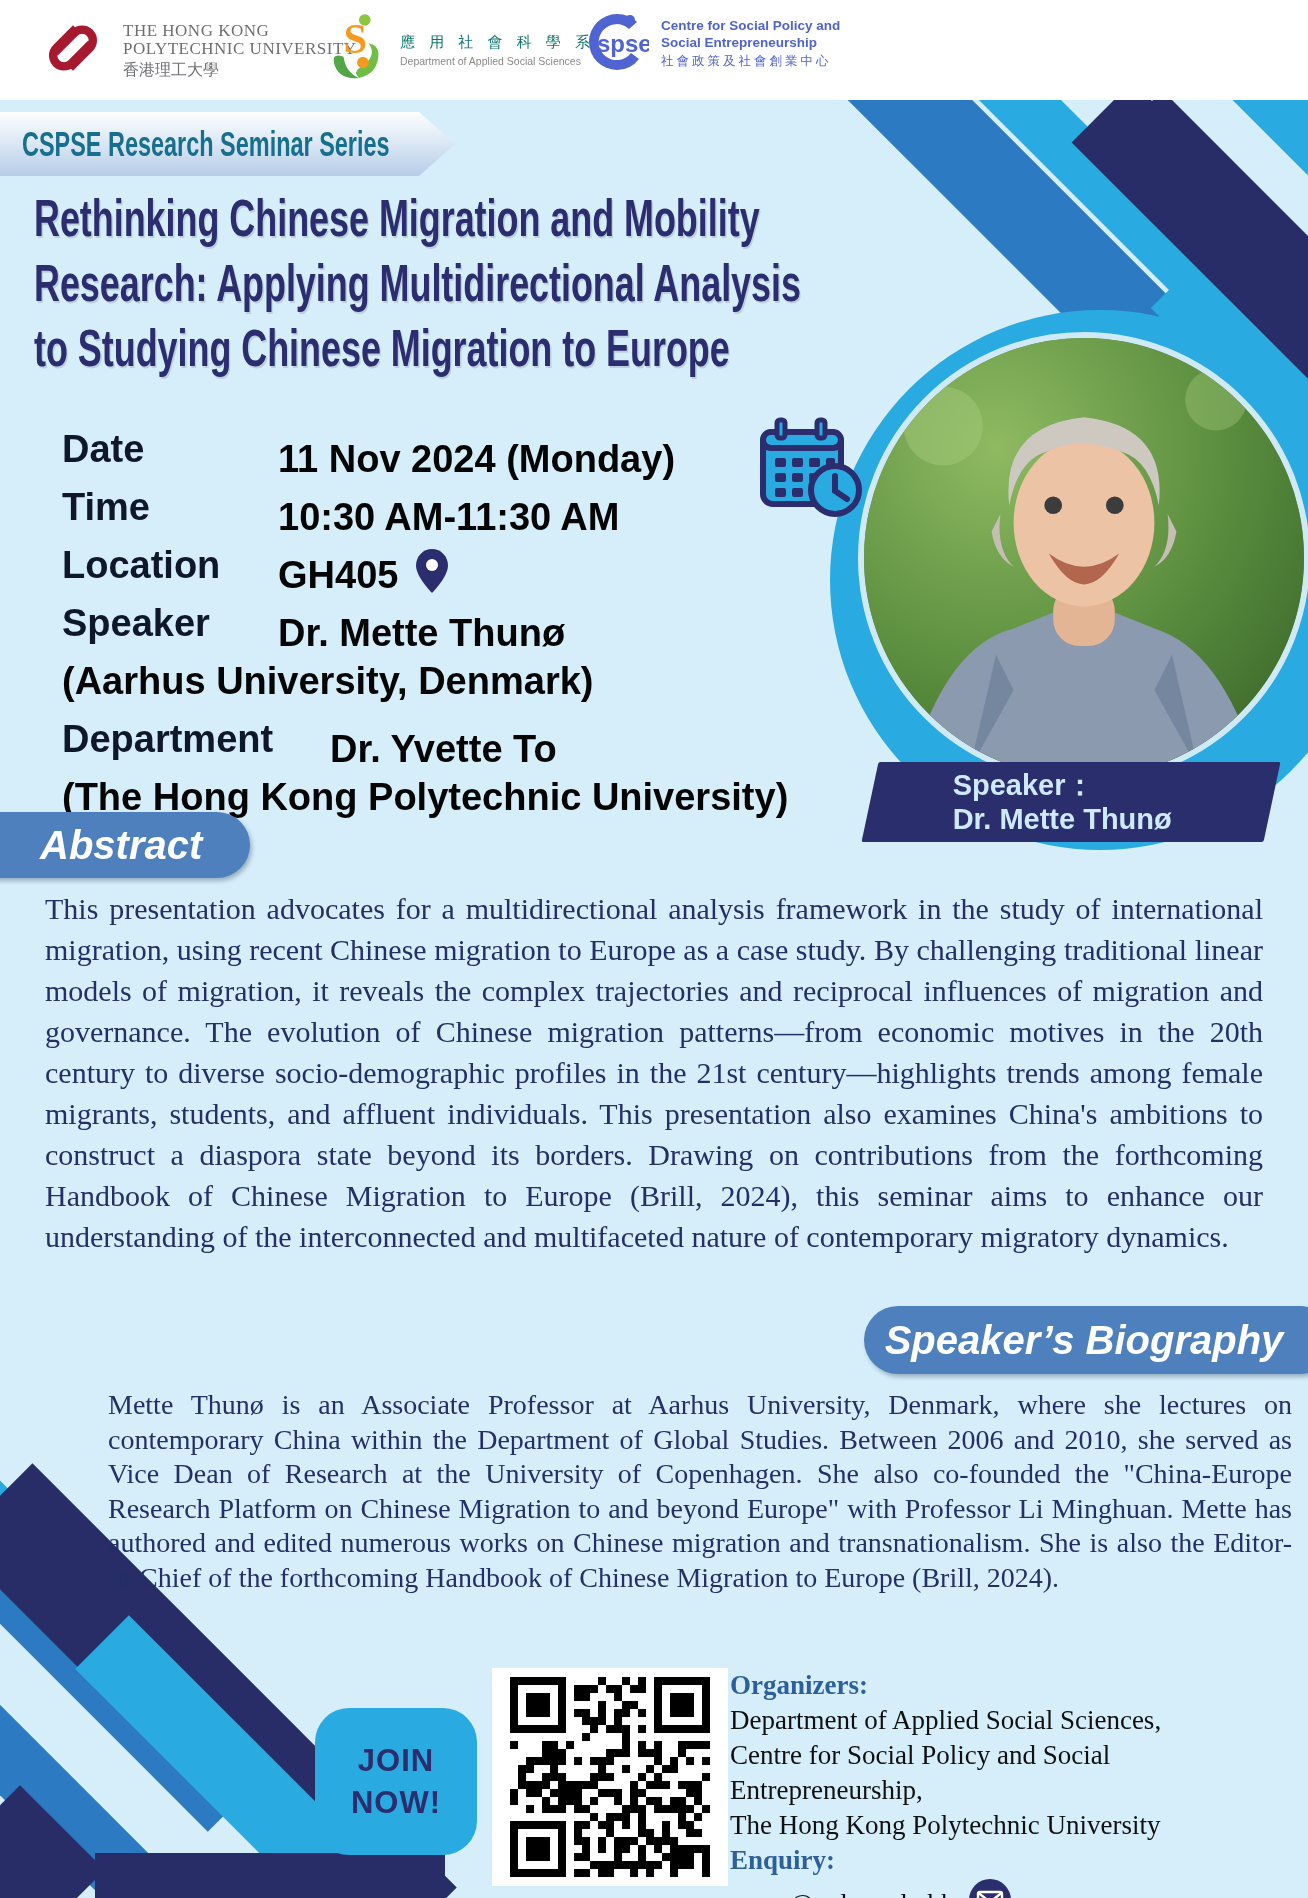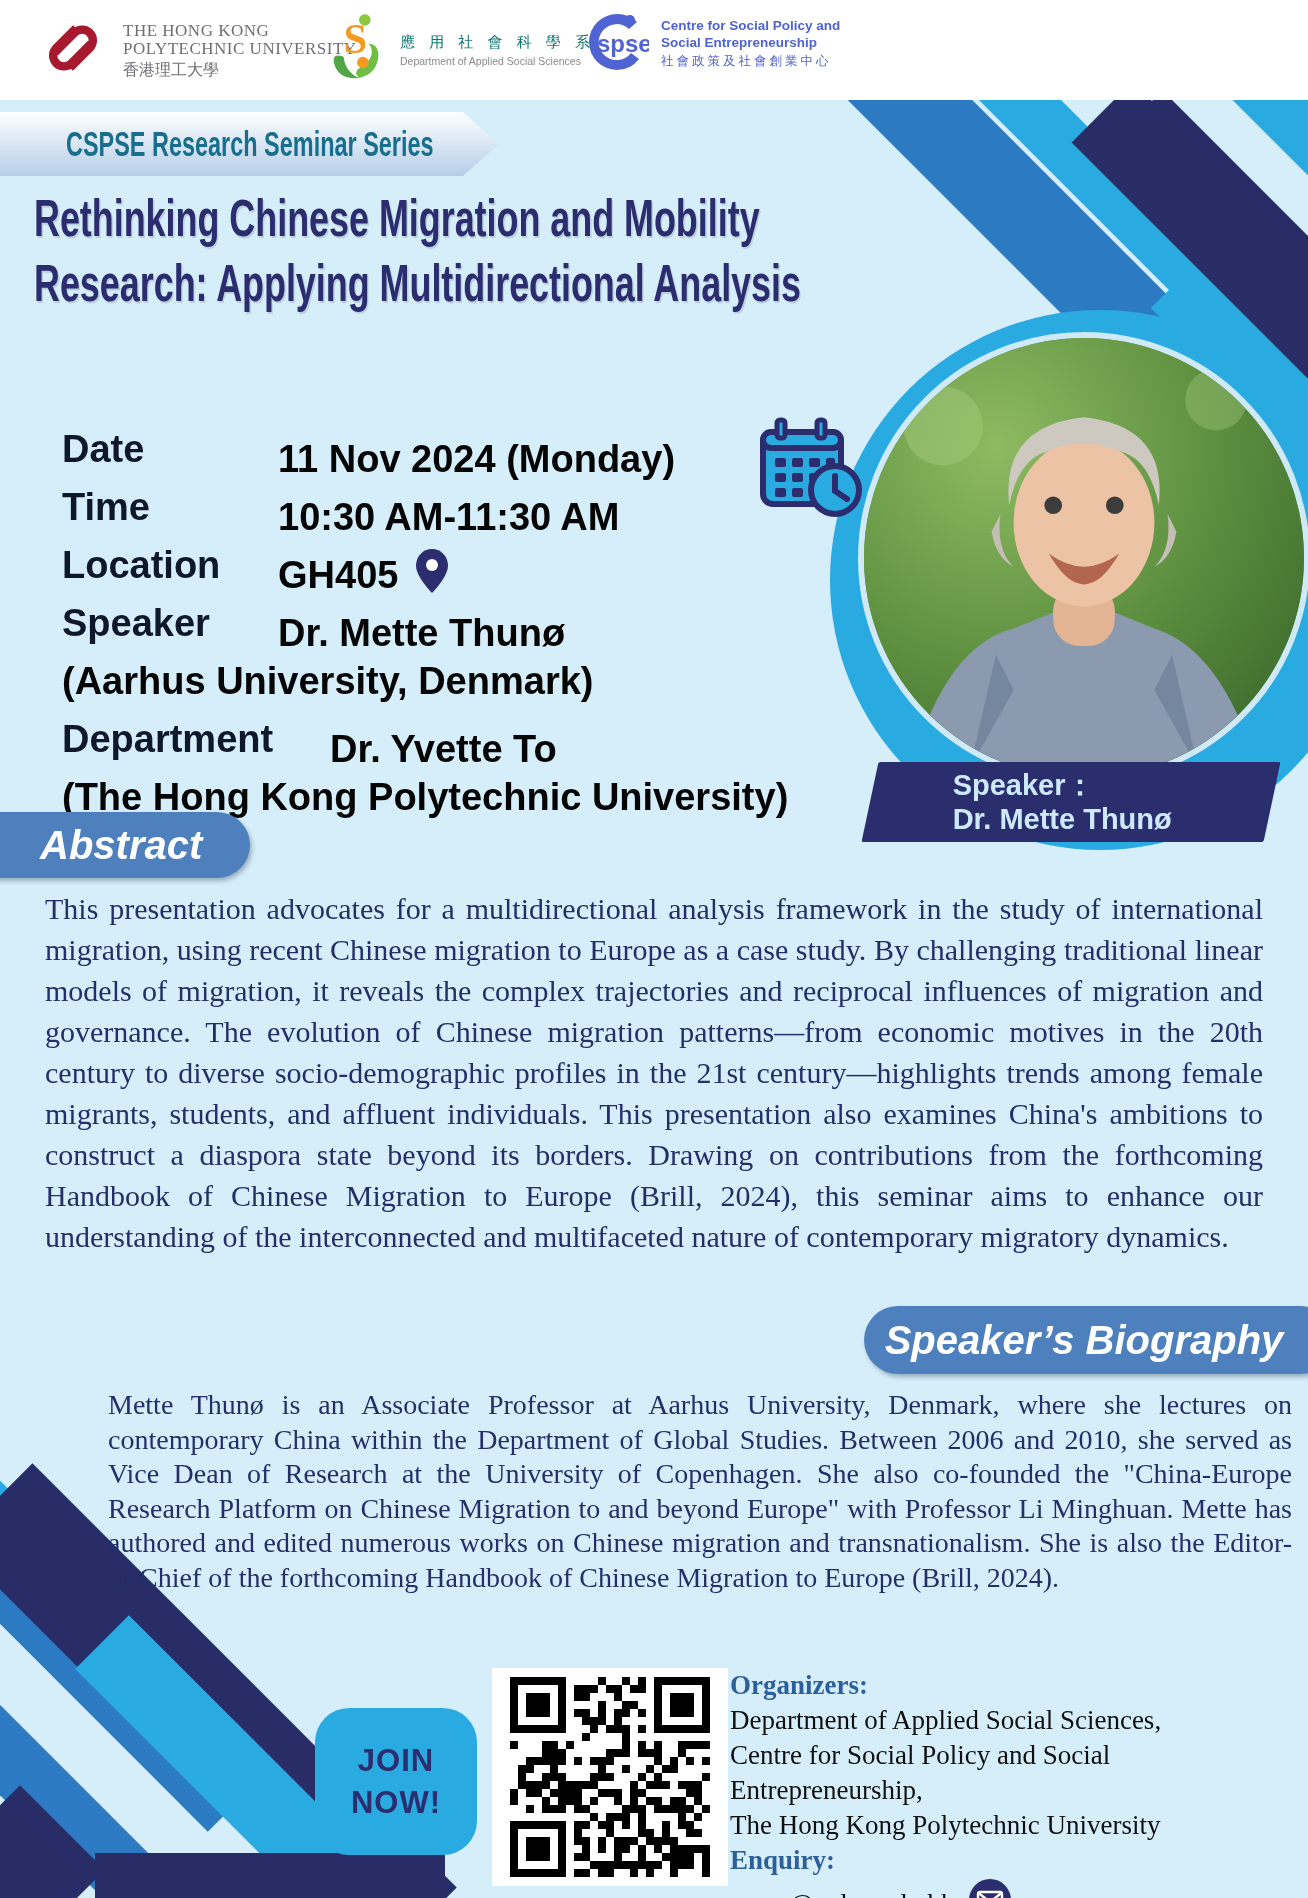--- a/index.html
+++ b/index.html
@@ -24,21 +24,21 @@
   .cspse-text .zh{font-size:12.5px;letter-spacing:3px;margin-top:2px;}
   
   .decor{position:absolute;inset:0;z-index:1;overflow:hidden;pointer-events:none;}
   .stripe{position:absolute;transform:rotate(-45deg);}
   .c-cyan{background:#29abe2;} .c-navy{background:#282c67;} .c-mblue{background:#2b7ac2;}
   
   .banner{
     position:absolute;left:0;top:112px;width:455px;height:64px;z-index:3;
     background:linear-gradient(180deg,#fdfeff 0%,#dde9f5 45%,#b7cde8 100%);
     clip-path:polygon(0 0,calc(100% - 36px) 0,100% 50%,calc(100% - 36px) 100%,0 100%);
-    display:flex;align-items:center;padding-left:44px;
+    display:flex;align-items:center;
   }
   .banner span{
     color:#176f8d;font-size:35px;font-weight:bold;white-space:nowrap;
     transform:scaleX(.67);transform-origin:left center;margin-left:22px;
   }
   
   .title{position:absolute;left:34px;top:188px;z-index:3;color:#2b2d6e;}
   .title .line{display:block;height:65px;}
   .title .line span{
     display:inline-block;font-size:52px;font-weight:800;white-space:nowrap;
@@ -170,20 +170,21 @@
   </div>
 </div>
 
 <div class="banner">
   <span>CSPSE Research Seminar Series</span>
 </div>
 
 <div class="title">
   <span class="line"><span>Rethinking Chinese Migration and Mobility</span></span>
   <span class="line"><span>Research: Applying Multidirectional Analysis</span></span>
+  <span class="line"><span>to Studying Chinese Migration to Europe</span></span>
 </div>
 
 <div class="photo-wrap">
   <div class="blob"></div>
   <div class="photo">
     <svg width="440" height="440" viewBox="0 0 100 100">
       <defs>
         <radialGradient id="grn" cx="30%" cy="25%" r="90%">
           <stop offset="0%" stop-color="#8fba62"></stop>
             <stop offset="55%" stop-color="#5d9040"></stop>

